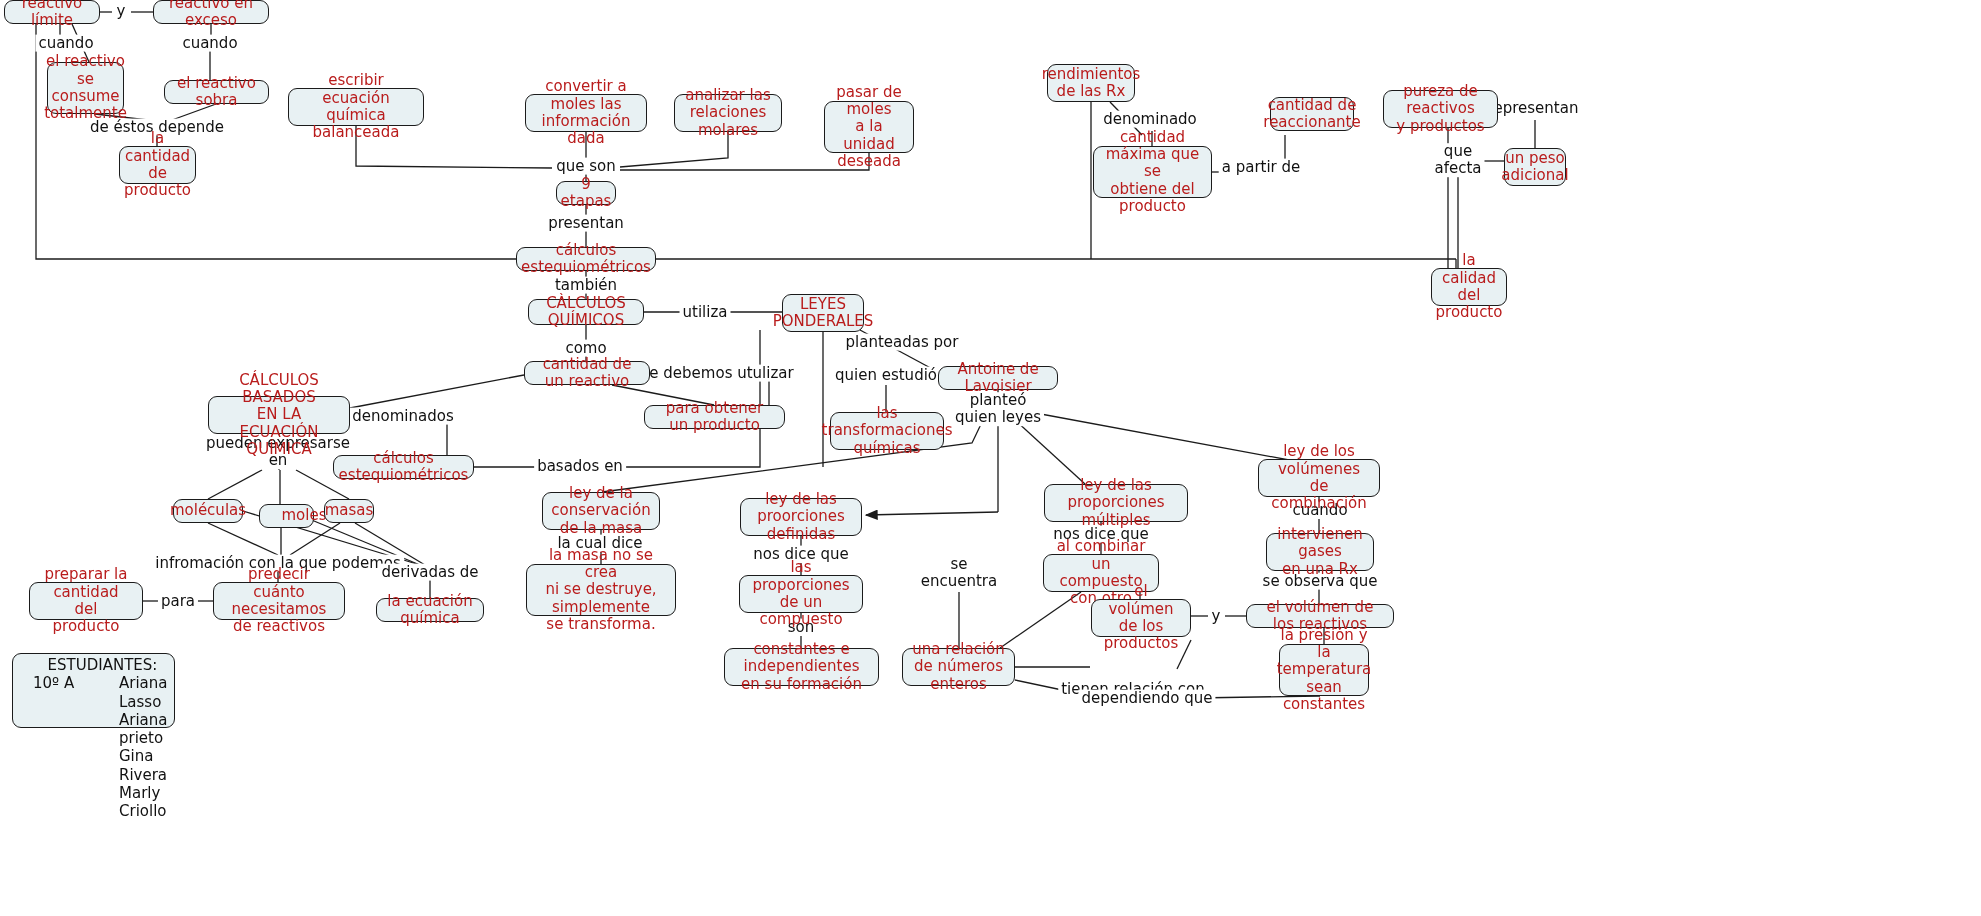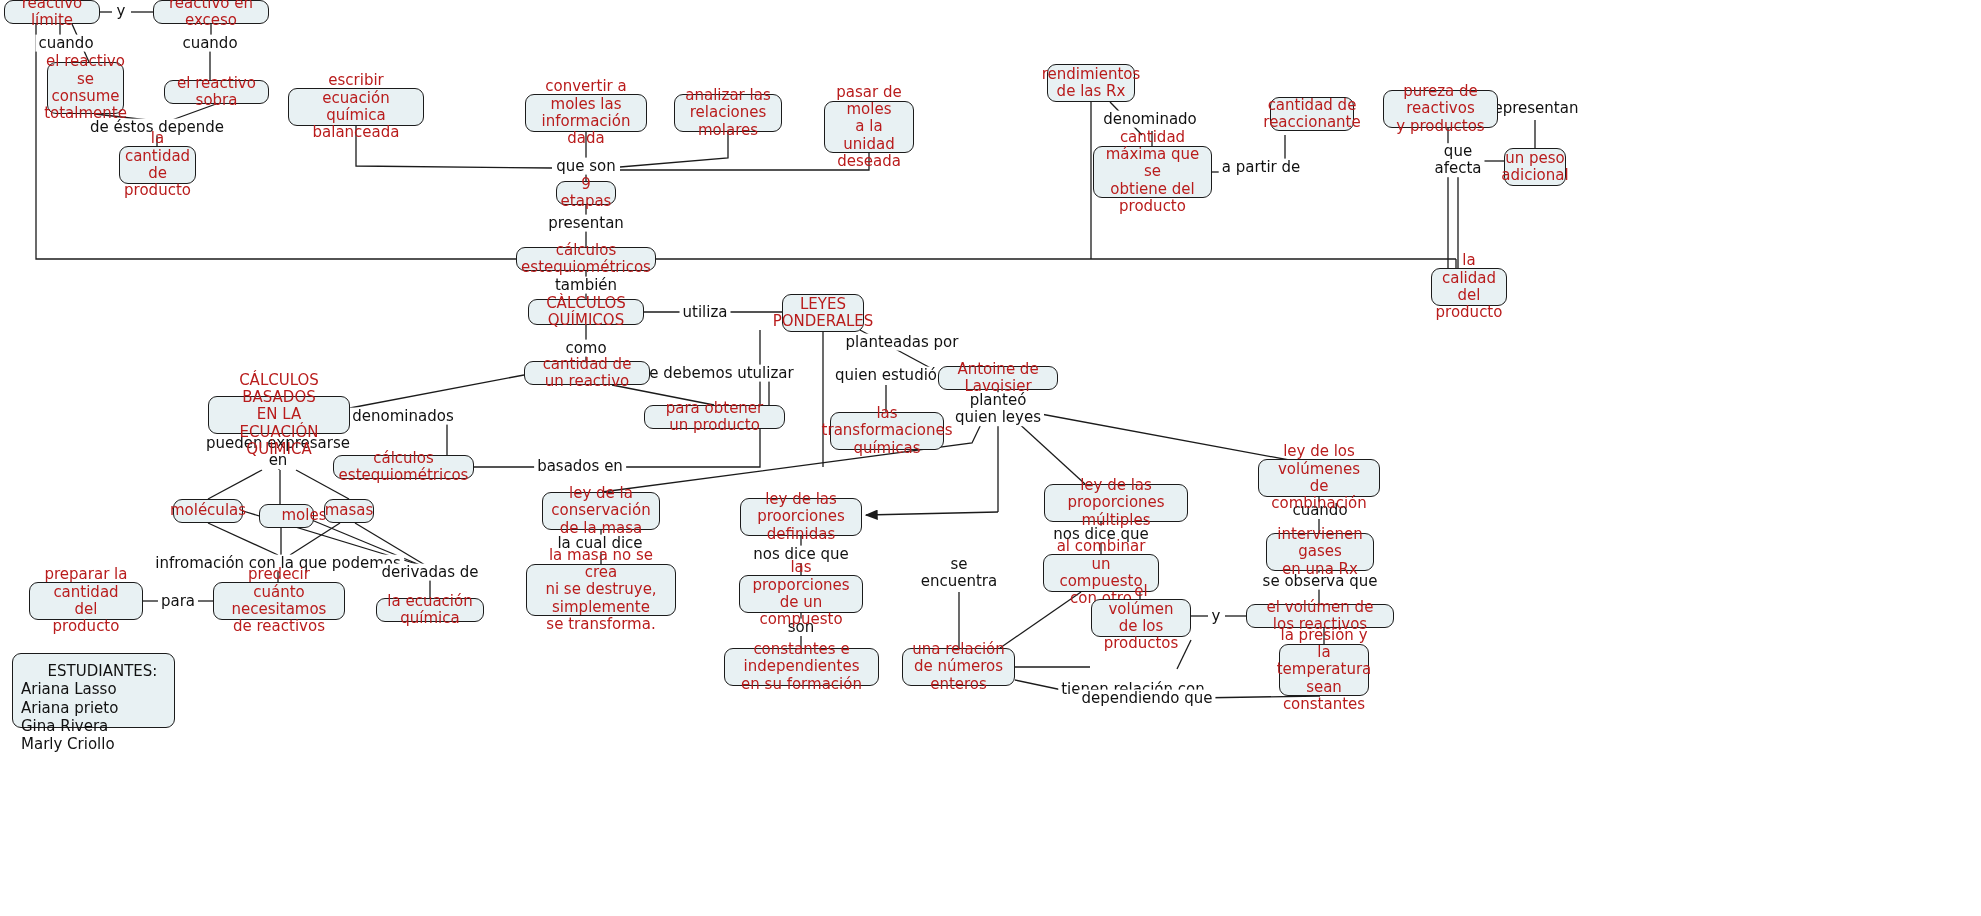--- a/index.html
+++ b/index.html
@@ -58,21 +58,21 @@
   .legend-box {
     position: absolute;
     box-sizing: border-box;
     background: #e8f1f3;
     border: 1.4px solid #1b1b1b;
     border-radius: 9px;
     font-size: 15px;
     line-height: 1.22;
     color: #111111;
     z-index: 3;
-    padding: 8px 8px;
+    padding: 2px 8px;
   }
   .legend-title {
     text-align: center;
     padding-left: 18px;
   }
   .legend-row {
     display: flex;
   }
   .legend-grade {
     width: 86px;
@@ -323,20 +323,21 @@
       <div class="link-label" style="left: 1150px; top: 119px;">denominado</div>
       <div class="link-label" style="left: 1261px; top: 167px;">a partir de</div>
       <div class="link-label" style="left: 1533px; top: 108px;">representan</div>
       <div class="link-label" style="left: 1458px; top: 160px;">que
 afecta</div>
     </div>
 
   <div class="legend-box" style="left:12px; top:653px; width:163px; height:75px;">
     <div class="legend-title">ESTUDIANTES:</div>
     <div class="legend-row">
+      <div class="legend-grade">10º A</div>
       <div class="legend-names">
         <div>Ariana Lasso</div>
         <div>Ariana prieto</div>
         <div>Gina Rivera</div>
         <div>Marly Criollo</div>
       </div>
     </div>
   </div>
 
 </div>

